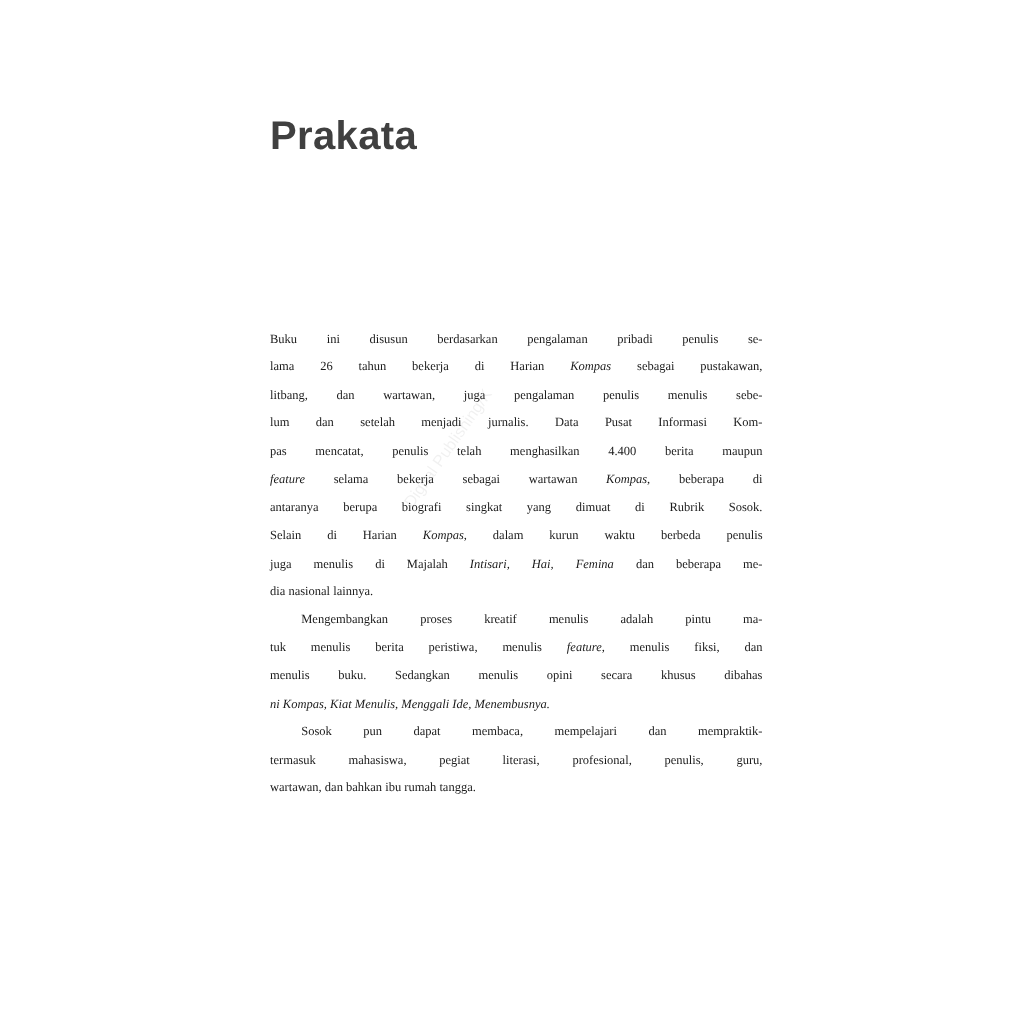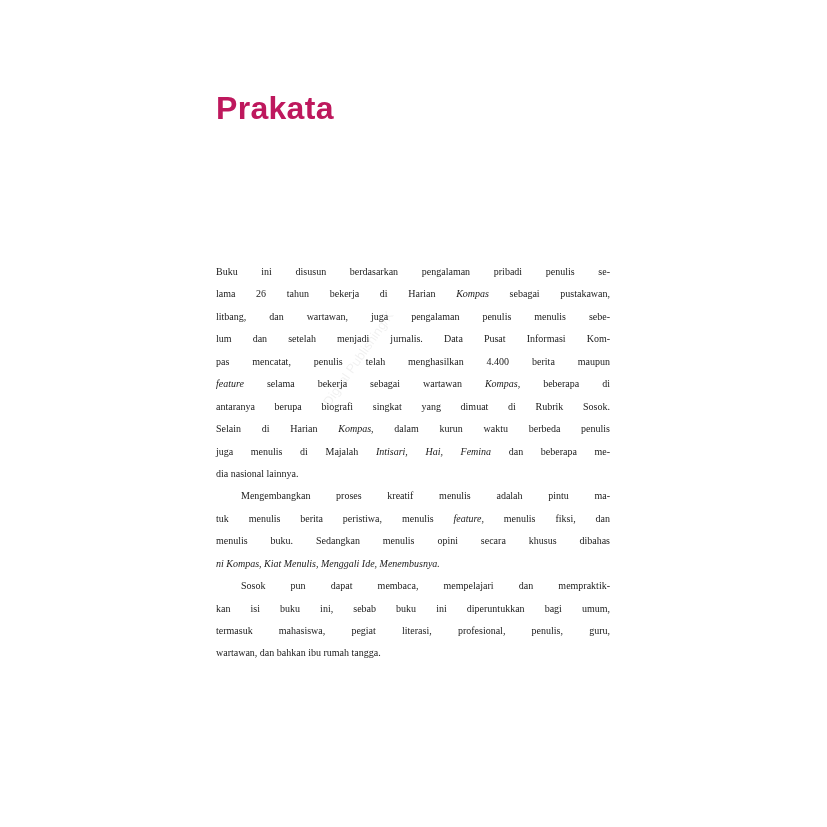--- a/index.html
+++ b/index.html
@@ -2,21 +2,21 @@
 <html><head>
   <meta charset="utf-8">
   <style>
     html, body { margin: 0; padding: 0; background: #ffffff; }
     body { width: 827px; height: 827px; position: relative; overflow: hidden; }
     .page { position: absolute; left: 0; top: 0; width: 827px; height: 827px; background: #fff; }
     .title {
       position: absolute; left: 216px; top: 88px;
       font-family: "Liberation Sans", sans-serif;
       font-weight: bold; font-size: 32px; letter-spacing: 0.3px;
-      color: #be185d; margin: 0; line-height: 40px;
+      color: #404040; margin: 0; line-height: 40px;
     }
     .body-text {
       position: absolute; left: 216px; top: 261px; width: 394px;
       font-family: "Liberation Serif", serif;
       font-size: 10px; line-height: 22.45px; color: #1a1a1a;
     }
     .para { margin: 0; }
     .line { display: block; text-align: justify; text-align-last: justify; white-space: nowrap; height: 22.45px; }
     .line.last { text-align-last: left; }
     .indent { padding-left: 25px; }
@@ -48,18 +48,17 @@
         <span class="line last"><span>dia nasional lainnya.</span></span>
       </div>
       <div class="para">
         <span class="line indent"><span>Mengembangkan proses kreatif menulis adalah pintu ma-</span></span>
         <span class="line"><span>tuk menulis berita peristiwa, menulis </span><span class="it">feature</span><span>, menulis fiksi, dan</span></span>
         <span class="line"><span>menulis buku. Sedangkan menulis opini secara khusus dibahas</span></span>
         <span class="line last"><span class="it">ni Kompas, Kiat Menulis, Menggali Ide, Menembusnya.</span></span>
       </div>
       <div class="para">
         <span class="line indent"><span>Sosok pun dapat membaca, mempelajari dan mempraktik-</span></span>
-        <span class="line"><span>kan isi buku ini, sebab buku ini diperuntukkan bagi umum,</span></span>
         <span class="line"><span>termasuk mahasiswa, pegiat literasi, profesional, penulis, guru,</span></span>
         <span class="line last"><span>wartawan, dan bahkan ibu rumah tangga.</span></span>
       </div>
     </div>
 </div>
 
 </body></html>

